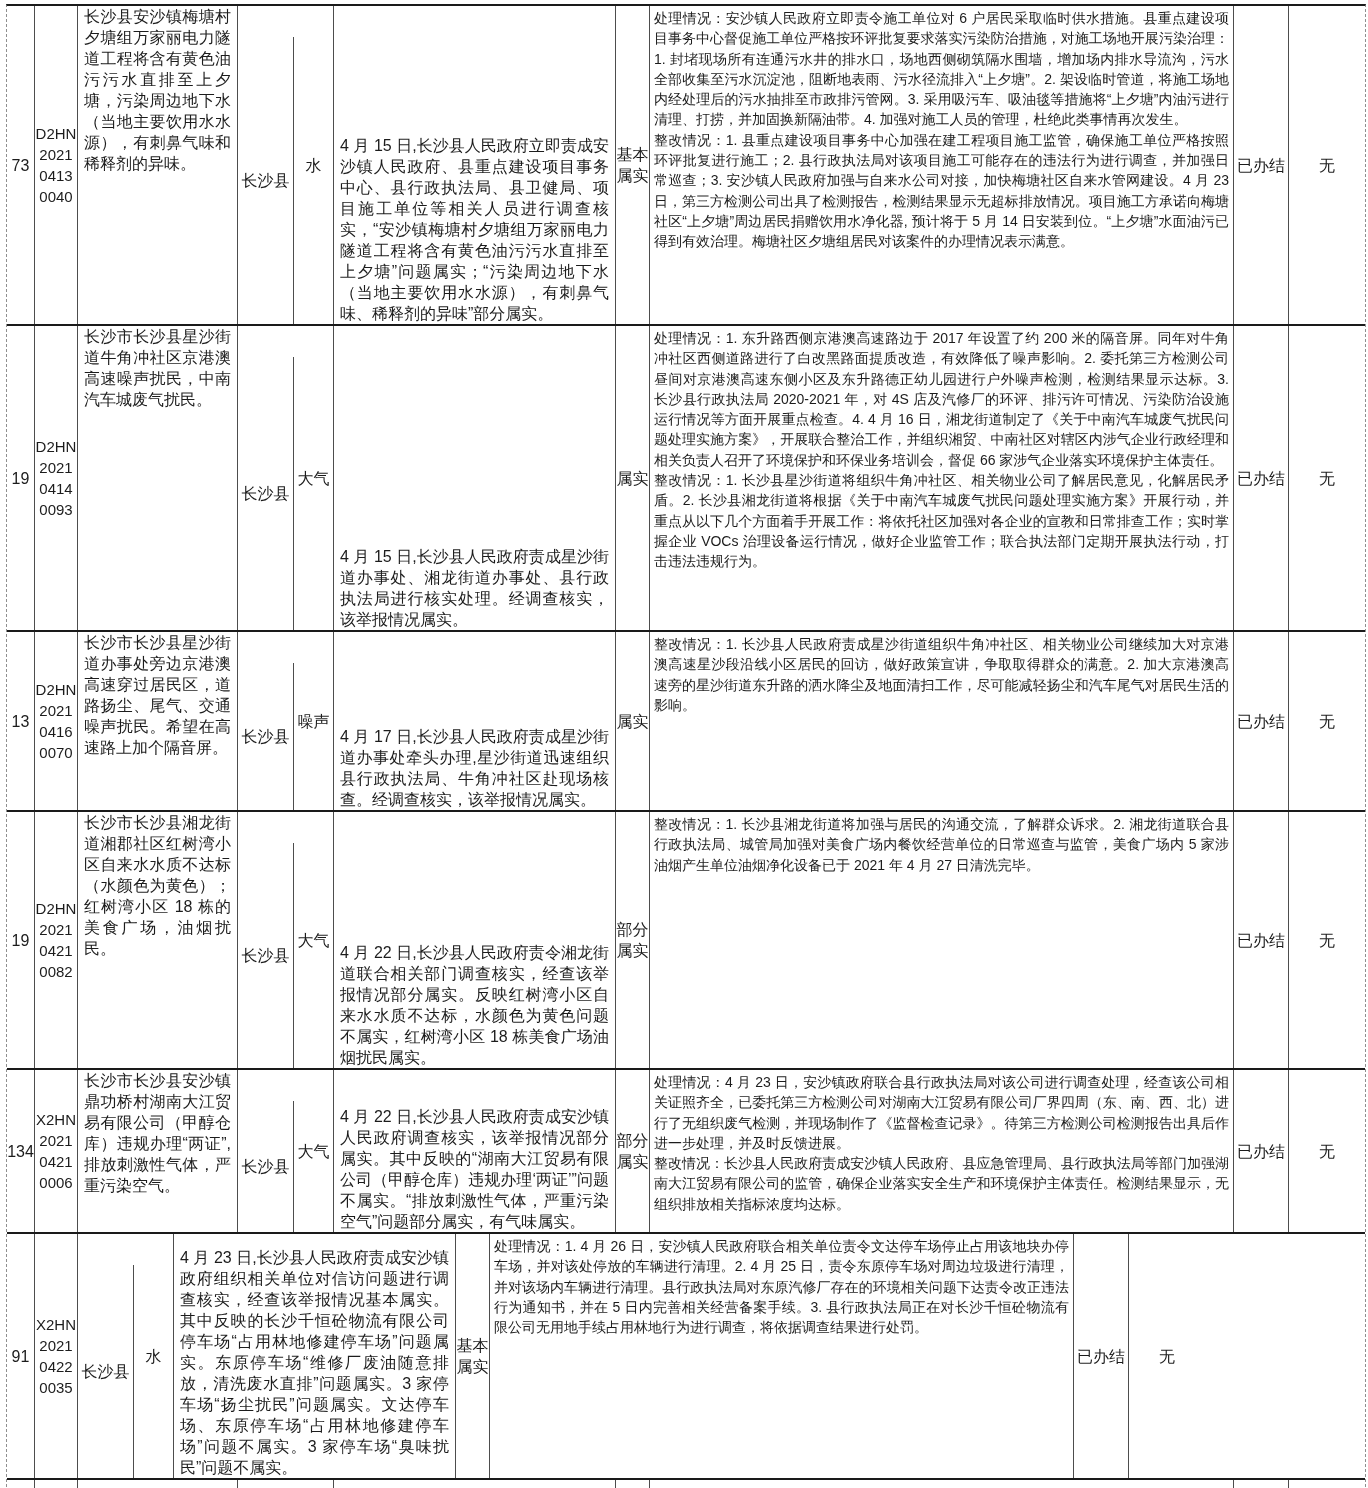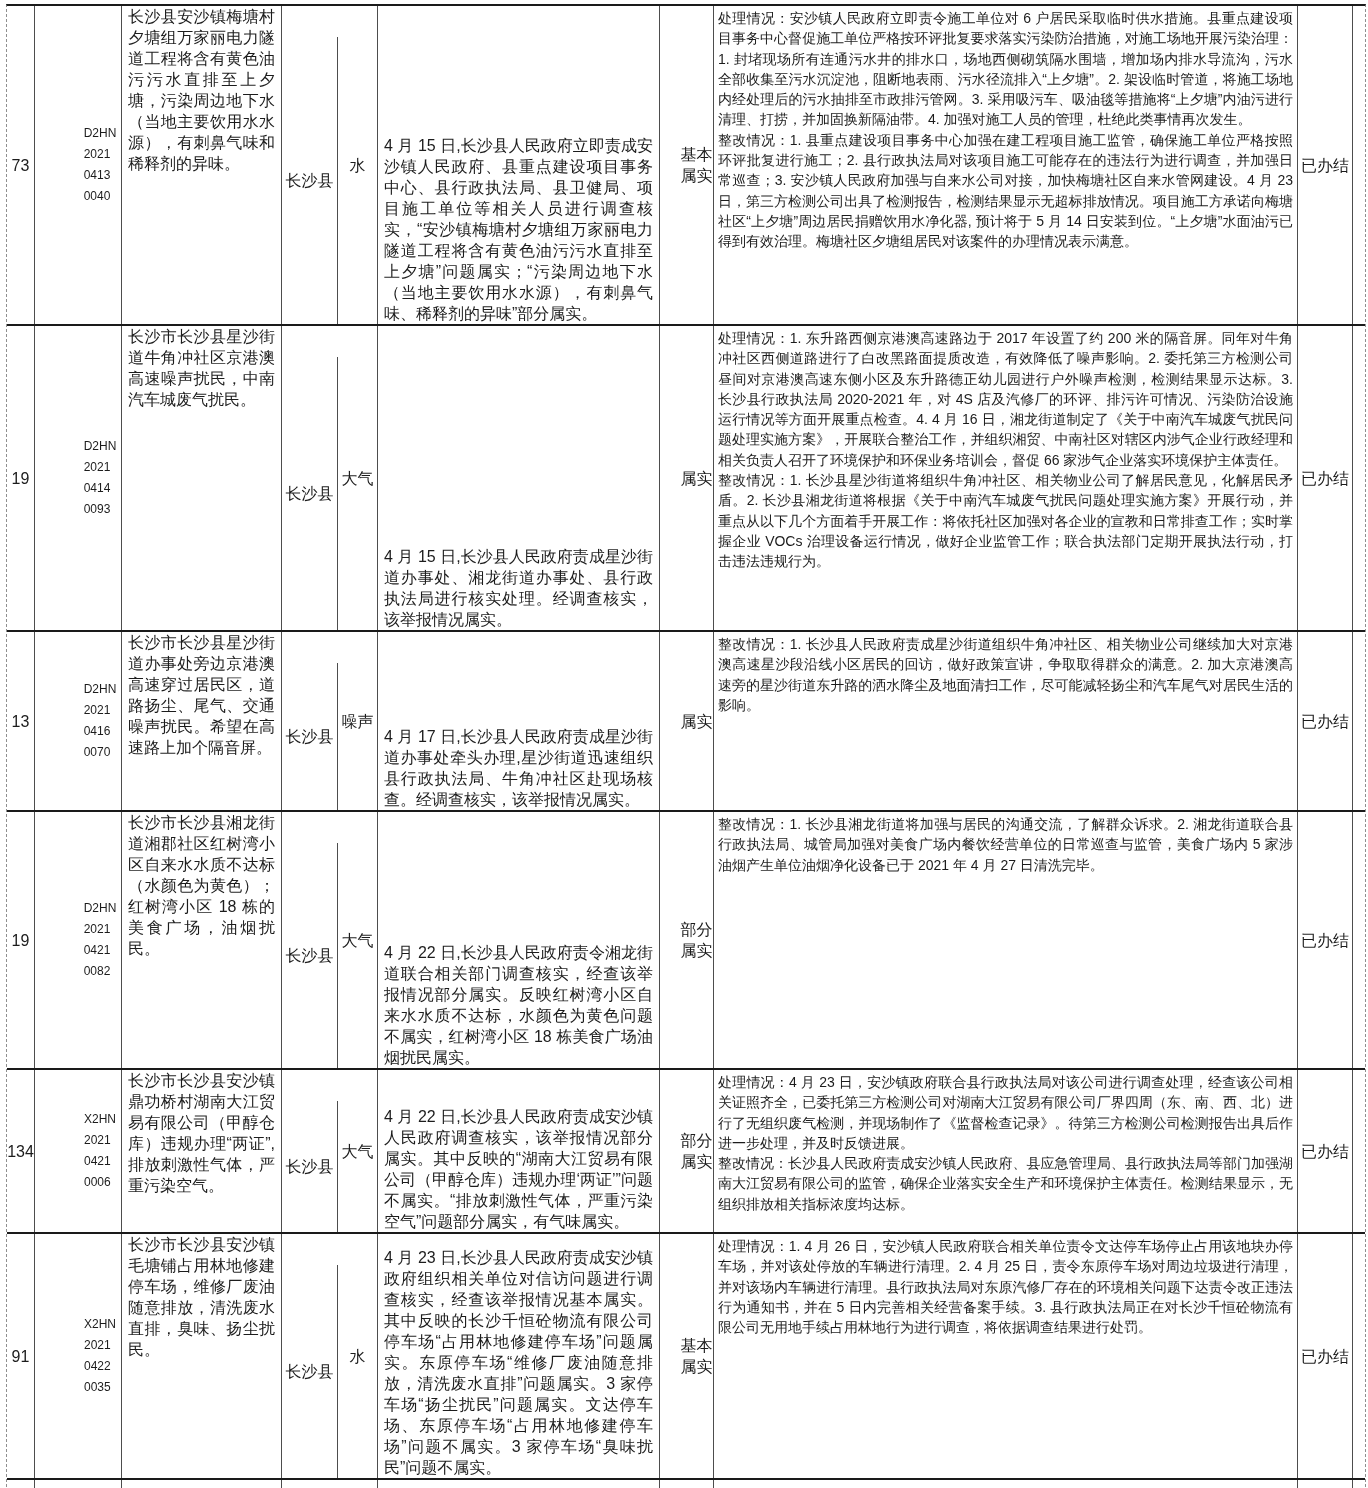--- a/index.html
+++ b/index.html
@@ -16,30 +16,30 @@
     box-sizing:content-box;
   }
   .row{display:flex;border-bottom:2px solid #1a1a1a;overflow:hidden;}
   .cell{
     border-right:1px solid #4d4d4d;
     box-sizing:border-box;overflow:hidden;flex:none;
     font-size:16px;line-height:21px;
   }
   .cell:last-child{border-right:none;}
   .c-num{width:28px;display:flex;align-items:center;justify-content:center;text-align:center;}
-  .c-id{width:43px;display:flex;align-items:center;justify-content:center;text-align:left;
-        white-space:pre-line;font-size:12px;line-height:21px;margin-left:44px;}
+  .c-id{width:43px;display:flex;align-items:center;justify-content:center;text-align:center;
+        white-space:pre-line;font-size:15px;line-height:21px;}
   .c-complaint{width:160px;display:flex;align-items:flex-start;}
   .c-complaint .txt{padding:0 6px;text-align:justify;word-break:break-all;}
   .c-county{width:56px;display:flex;align-items:center;justify-content:center;margin-top:31px;}
   .c-type{width:40px;display:flex;align-items:center;justify-content:center;}
   .c-verify{width:282px;display:flex;align-items:flex-end;}
   .c-verify .txt{padding:0 6px;text-align:justify;word-break:break-all;}
   .c-verdict{width:34px;display:flex;align-items:center;justify-content:center;
-             text-align:center;word-break:break-all;line-height:21px;padding:0;margin-left:20px;}
+             text-align:center;word-break:break-all;line-height:21px;padding:0;}
   .c-handle{width:584px;padding:2px 4px;font-size:14px;line-height:20.3px;}
   .c-handle .para{text-align:justify;word-break:break-all;}
   .c-status{width:55px;display:flex;align-items:center;justify-content:center;}
   .c-remark{width:76px;display:flex;align-items:center;justify-content:center;}
   
   .r0{height:318px;} .r1{height:304px;} .r2{height:178px;}
   .r3{height:256px;} .r4{height:162px;} .r5{height:244px;}
   .r-stub{height:12px;border-bottom:none;}
 </style>
 </head>
@@ -159,23 +159,20 @@
     <div class="cell c-status">已办结</div>
     <div class="cell c-remark">无</div>
   </div>
 
   <div class="row r5">
     <div class="cell c-num">91</div>
     <div class="cell c-id">X2HN
 2021
 0422
 0035</div>
-    <div class="cell c-complaint">
-        <div class="txt">长沙市长沙县安沙镇毛塘铺占用林地修建停车场，维修厂废油随意排放，清洗废水直排，臭味、扬尘扰民。</div>
-      </div>
     <div class="cell c-county">长沙县</div>
     <div class="cell c-type">水</div>
     <div class="cell c-verify">
         <div class="txt">4 月 23 日,长沙县人民政府责成安沙镇政府组织相关单位对信访问题进行调查核实，经查该举报情况基本属实。其中反映的长沙千恒砼物流有限公司停车场“占用林地修建停车场”问题属实。东原停车场“维修厂废油随意排放，清洗废水直排”问题属实。3 家停车场“扬尘扰民”问题属实。文达停车场、东原停车场“占用林地修建停车场”问题不属实。3 家停车场“臭味扰民”问题不属实。</div>
       </div>
     <div class="cell c-verdict">基本属实</div>
     <div class="cell c-handle">
       <div class="para">处理情况：1. 4 月 26 日，安沙镇人民政府联合相关单位责令文达停车场停止占用该地块办停车场，并对该处停放的车辆进行清理。2. 4 月 25 日，责令东原停车场对周边垃圾进行清理，并对该场内车辆进行清理。县行政执法局对东原汽修厂存在的环境相关问题下达责令改正违法行为通知书，并在 5 日内完善相关经营备案手续。3. 县行政执法局正在对长沙千恒砼物流有限公司无用地手续占用林地行为进行调查，将依据调查结果进行处罚。</div>
     </div>
     <div class="cell c-status">已办结</div>

